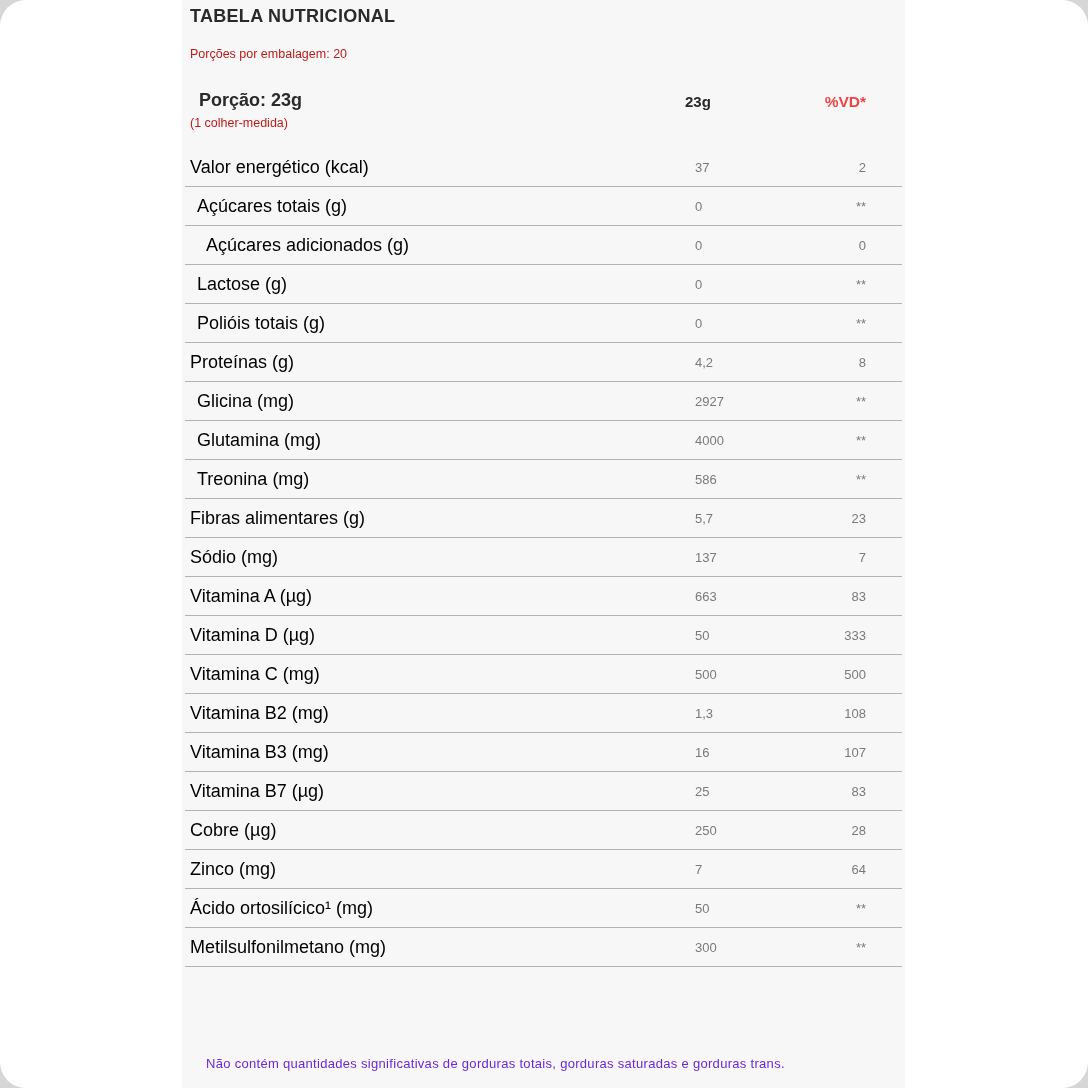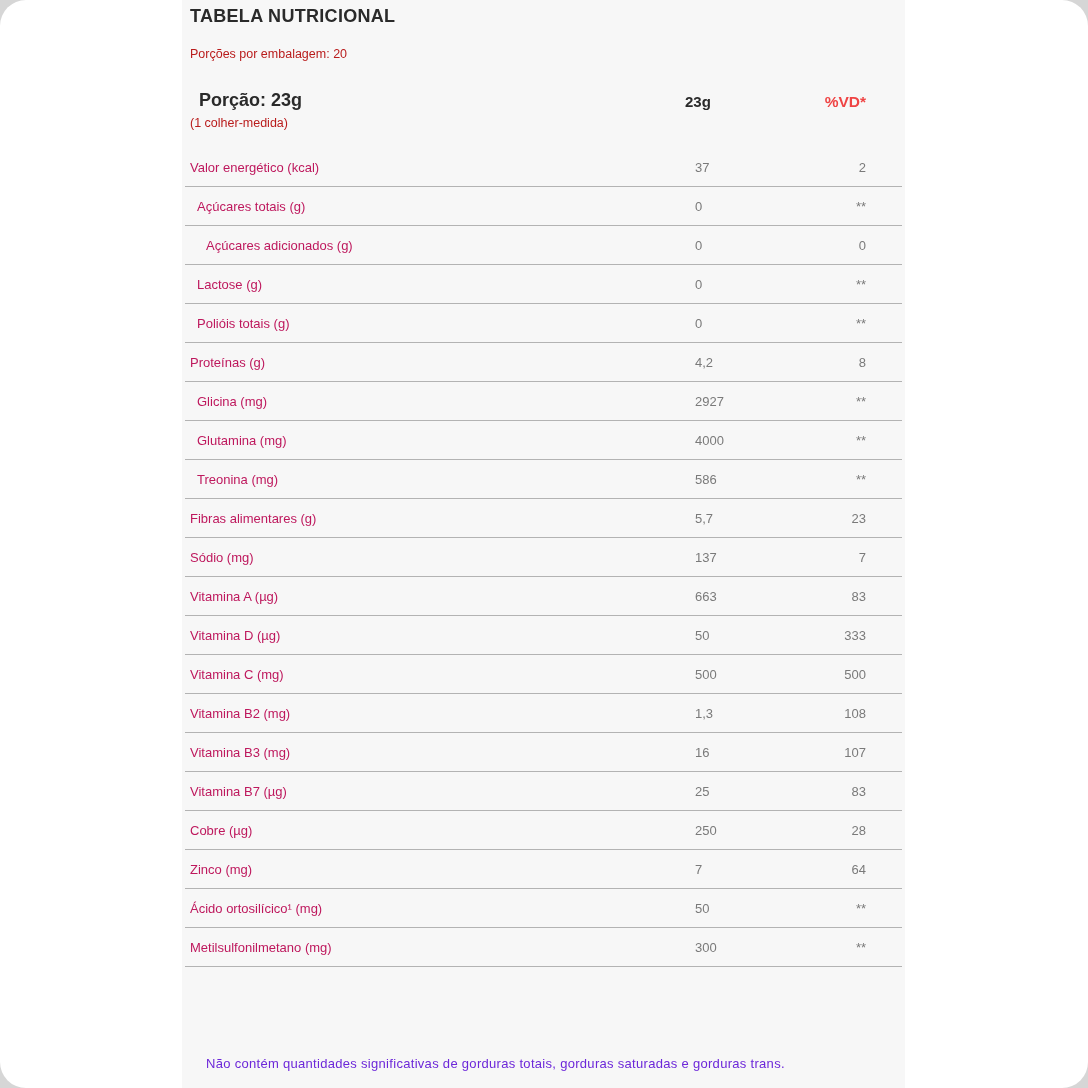--- a/index.html
+++ b/index.html
@@ -54,21 +54,21 @@
   }
   .row {
     box-sizing: border-box;
     height: 39px;
     display: grid;
     grid-template-columns: 1fr 130px 41px;
     align-items: center;
     border-bottom: 1px solid #b3b3b3;
     padding: 0 36px 0 5px;
   }
-  .row .label  { font-size: 13px; color: #be185d; }
+  .row .label  { font-size: 18px; color: #000000; }
   .row.indent-1 .label { padding-left: 7px; }
   .row.indent-2 .label { padding-left: 16px; }
   .row .amount { font-size: 13px; color: #7a7a7a; }
   .row .dv     { font-size: 13px; color: #7a7a7a; text-align: right; }
   .footnote {
     position: absolute; left: 24px; top: 1056px;
     width: 705px;
     font-size: 13px; letter-spacing: 0.3px;
     color: #6d28d9;
   }

